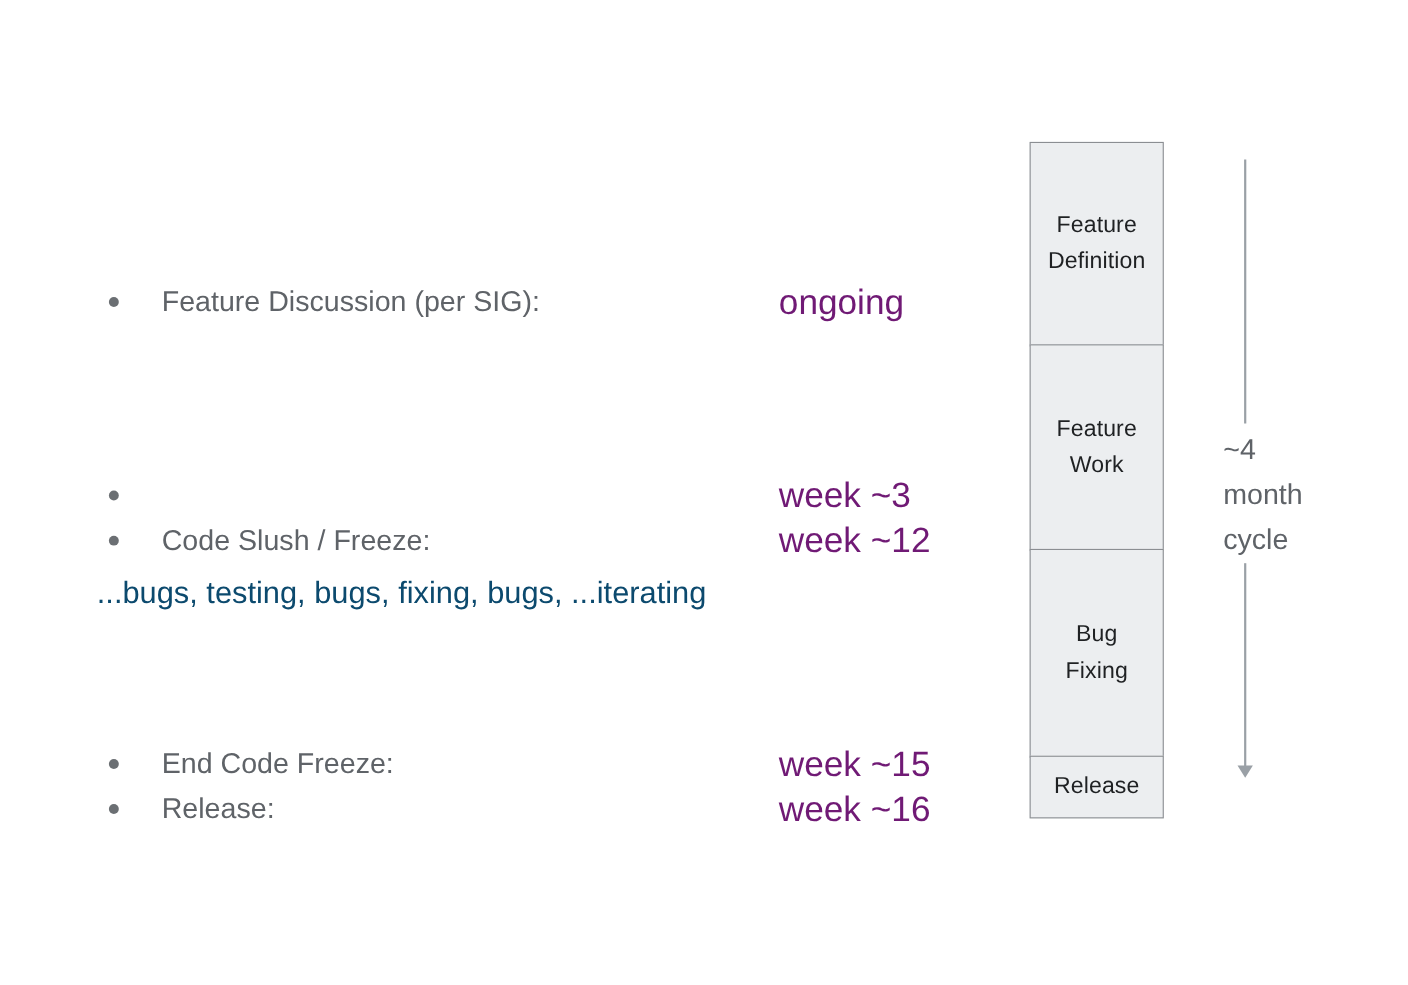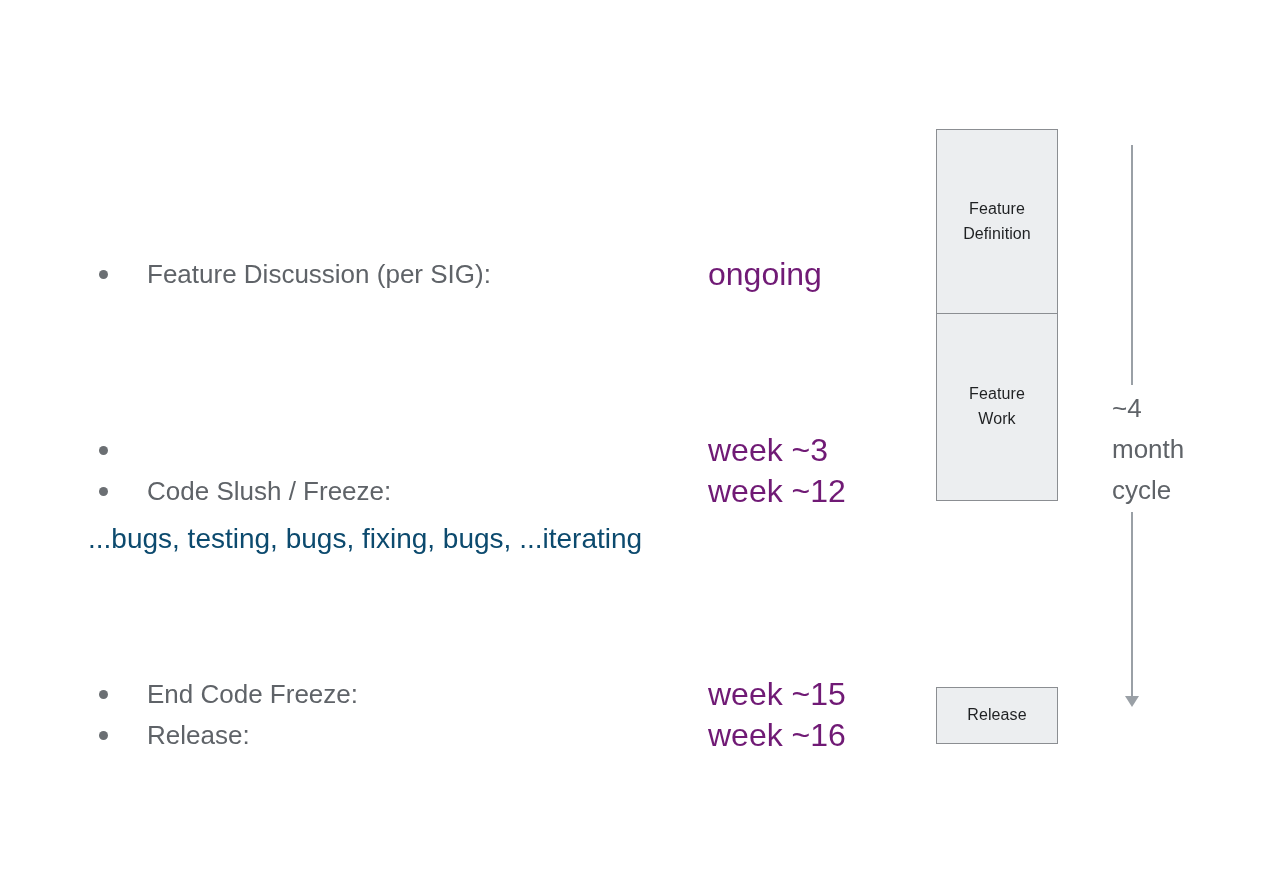--- a/index.html
+++ b/index.html
@@ -89,21 +89,21 @@
     width: 122px;
     box-sizing: border-box;
     background: #eceef0;
     border: 1.6px solid #8b8e92;
     display: flex;
     align-items: center;
     justify-content: center;
   }
   .phase-seg + .phase-seg { border-top-width: 1.6px; }
   .phase-label {
-    font-size: 16px;
+    font-size: 21px;
     line-height: 1.55;
     color: #1f2123;
     text-align: center;
     white-space: pre-line;
     letter-spacing: 0.1px;
   }
 
   
   .cycle-annot {
     position: absolute;
@@ -186,20 +186,24 @@
     <div class="phase-seg" style="top:0px; height:186px">
       <span class="phase-label">Feature
 Definition</span>
     </div>
 
     <div class="phase-seg" style="top:184px; height:188px">
       <span class="phase-label">Feature
 Work</span>
     </div>
 
+    <div class="phase-seg" style="top:370px; height:190px">
+      <span class="phase-label">Bug
+Fixing</span>
+    </div>
 
     <div class="phase-seg" style="top:558px; height:57px">
       <span class="phase-label">Release</span>
     </div>
 
   </div>
 
   <div class="cycle-annot">
     <div class="cycle-line cycle-line-top"></div>
     <div class="cycle-text">~4

